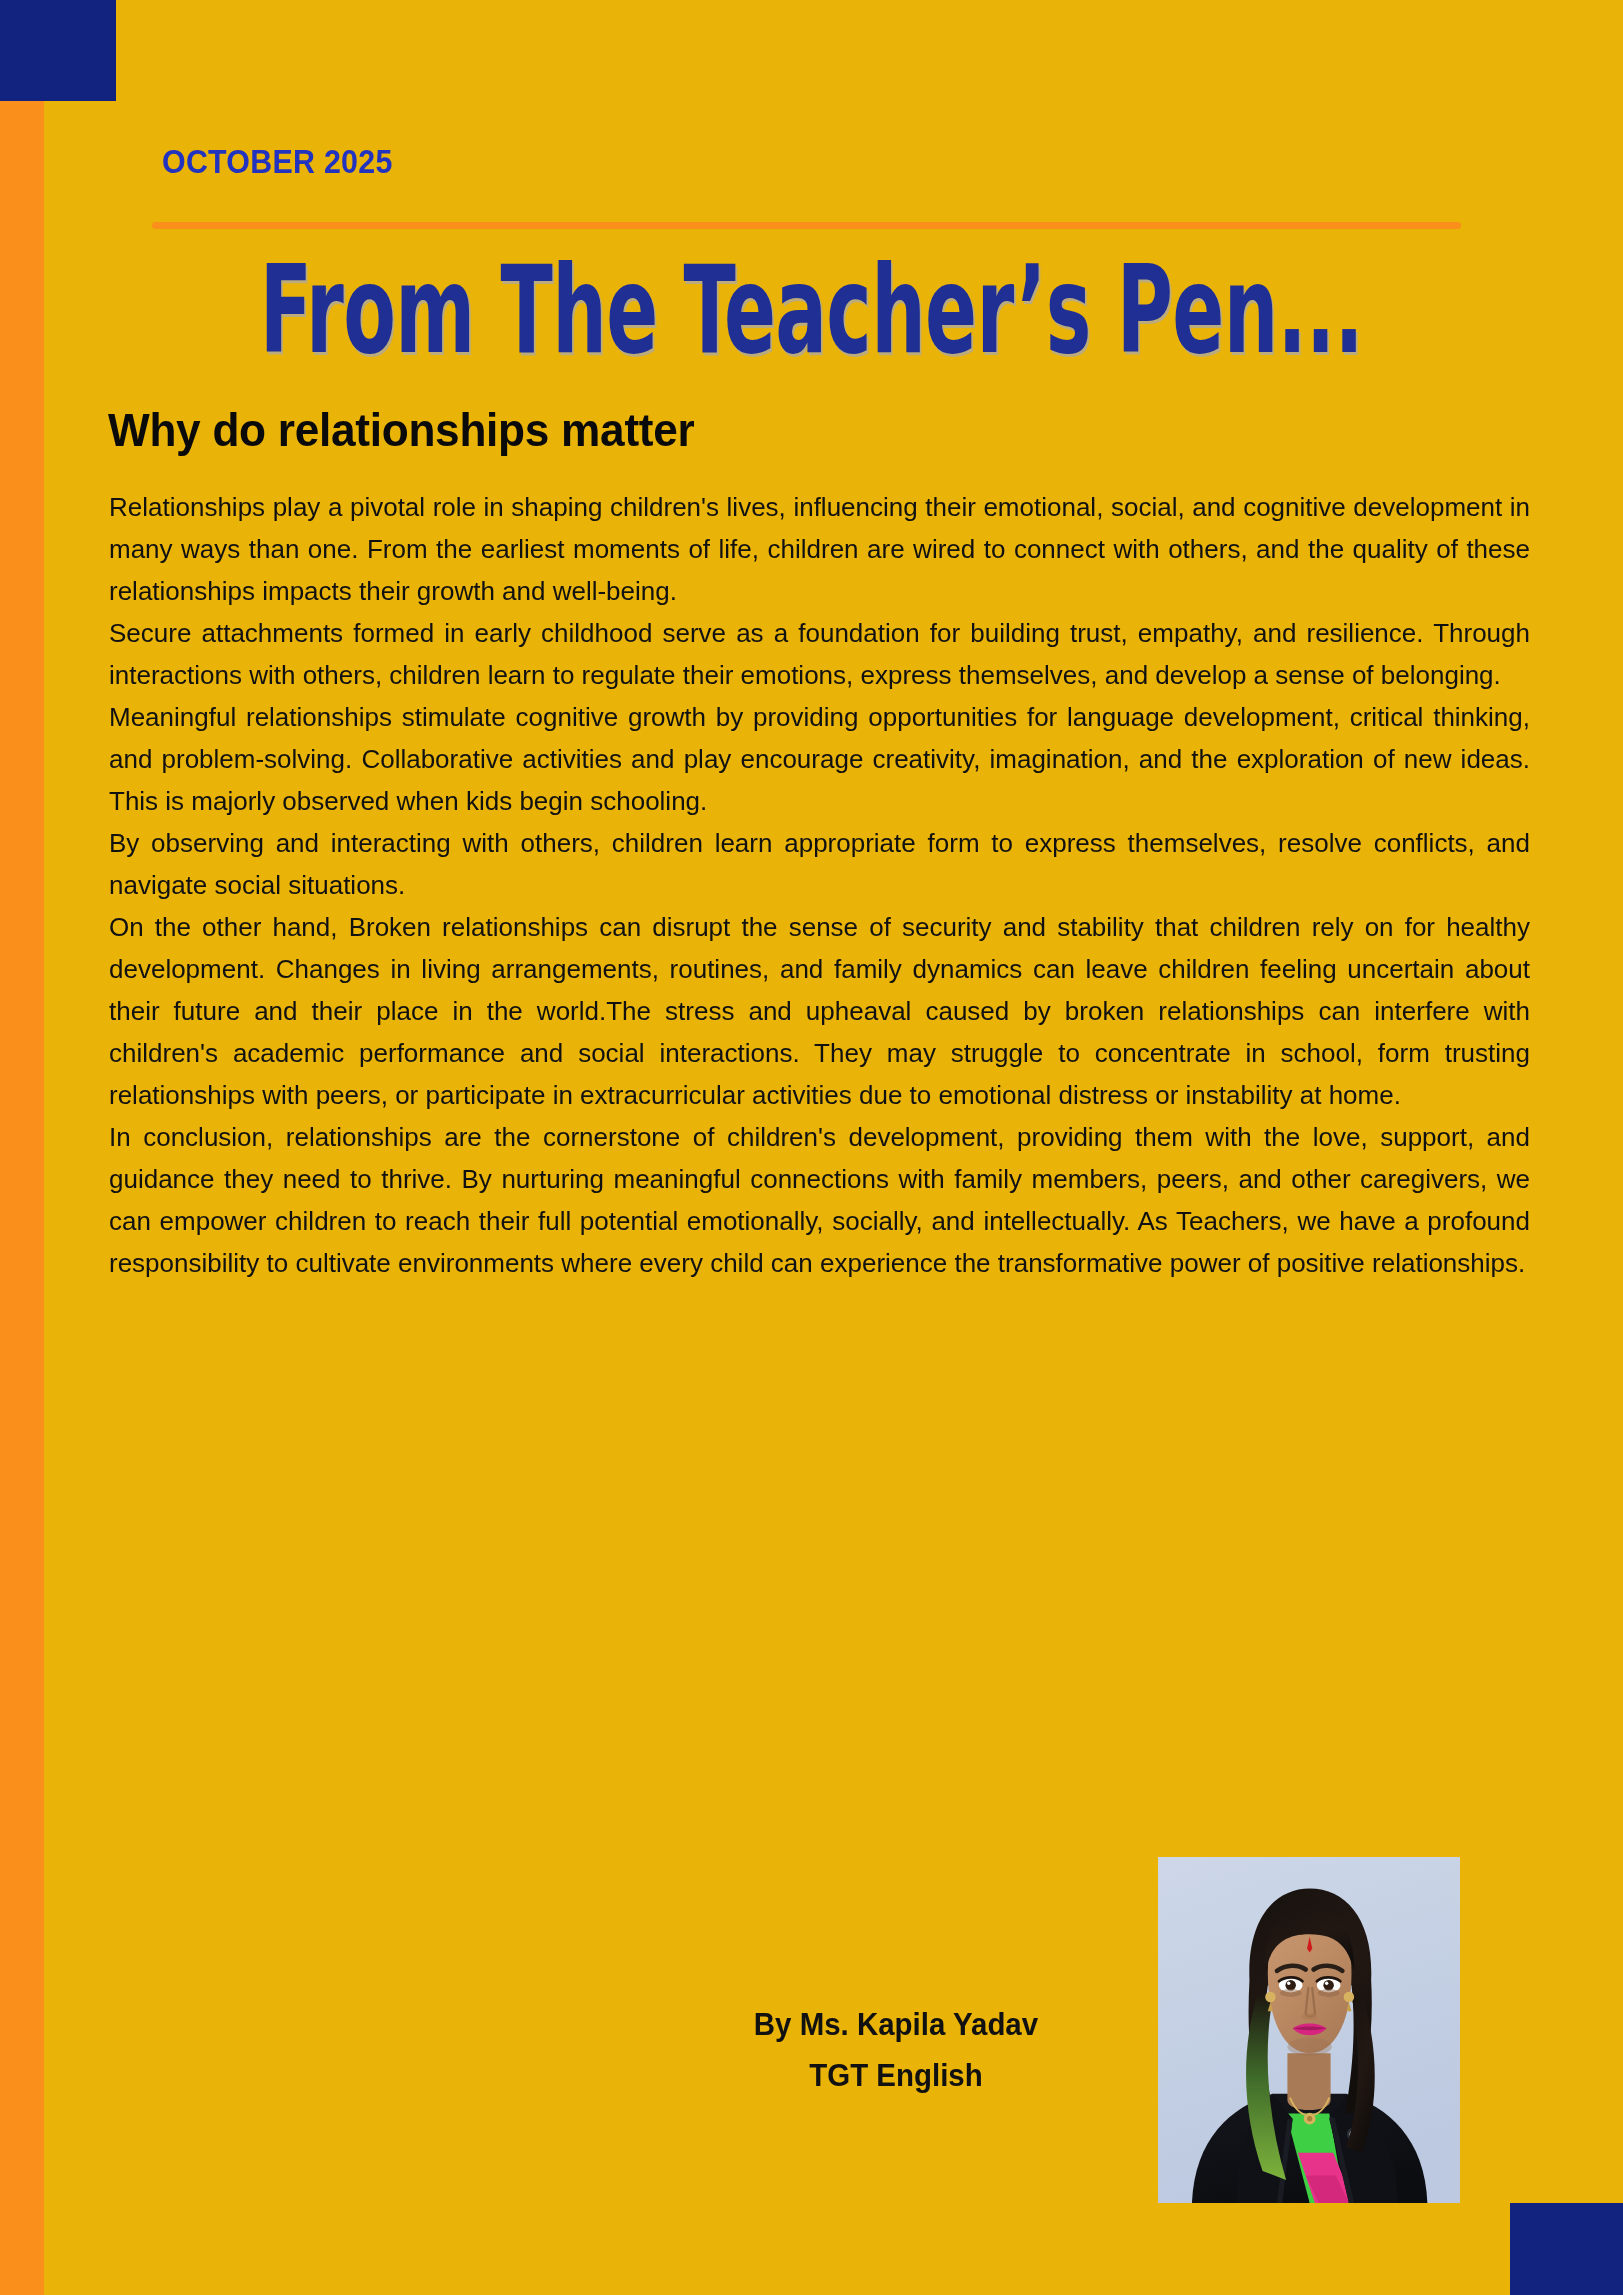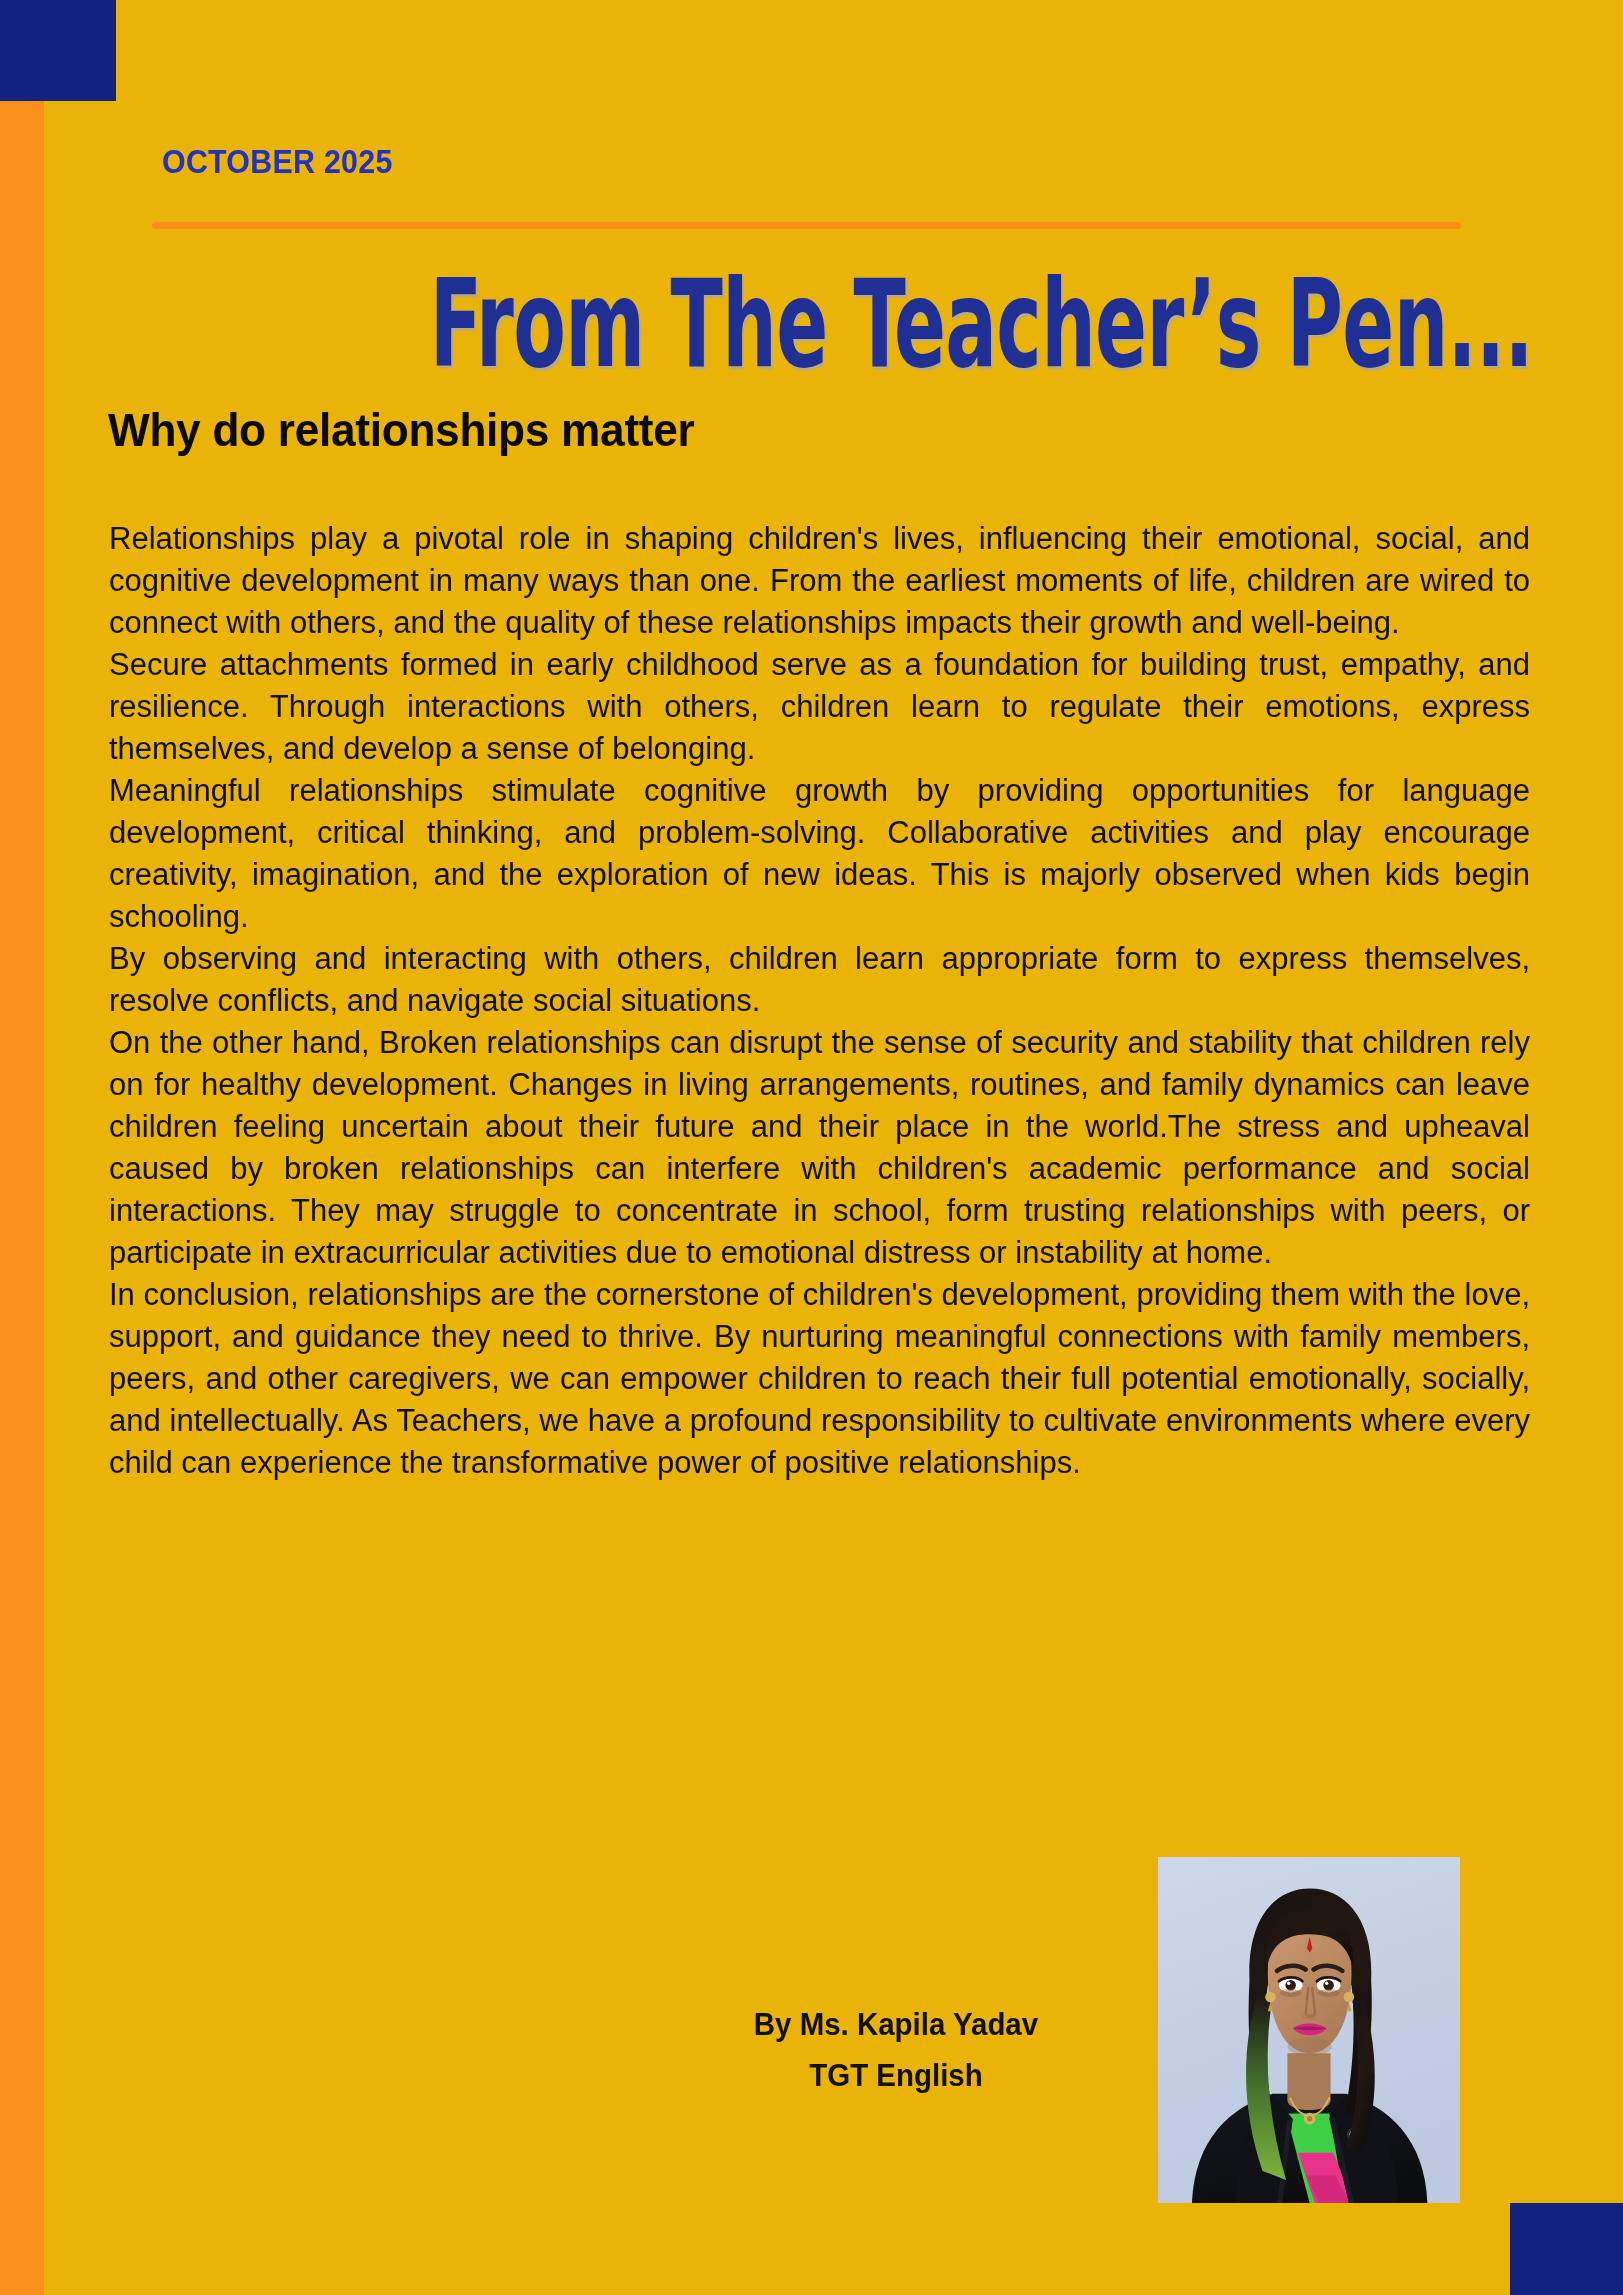--- a/index.html
+++ b/index.html
@@ -64,23 +64,23 @@
     width: 1309px;
     height: 7.2px;
     background: #fb8f1b;
     border-radius: 3.9px;
   }
 
   
   .masthead {
     position: absolute;
     left: 0;
-    top: 264px;
+    top: 250px;
     width: 1623px;
-    text-align: right;
+    text-align: center;
     pointer-events: none;
   }
   .masthead-title {
     display: inline-block;
     font-family: "Liberation Sans Narrow", "DejaVu Sans Condensed", "Liberation Sans", sans-serif;
     font-size: 99px;
     font-weight: 900;
     line-height: 1.0;
     color: #1f2f93;
     letter-spacing: -0.7px;
@@ -102,24 +102,24 @@
     letter-spacing: -0.3px;
     transform: scaleX(0.94);
     transform-origin: left center;
     white-space: nowrap;
   }
 
   
   .article-body {
     position: absolute;
     left: 109px;
-    top: 518px;
+    top: 486px;
     width: 1421px;
     font-family: "Liberation Sans", sans-serif;
-    font-size: 31px;
+    font-size: 26px;
     line-height: 42px;
     color: #111111;
     text-align: justify;
     text-justify: inter-word;
   }
   .article-body p {
     margin: 0;
     padding: 0;
     text-align: justify;
   }

